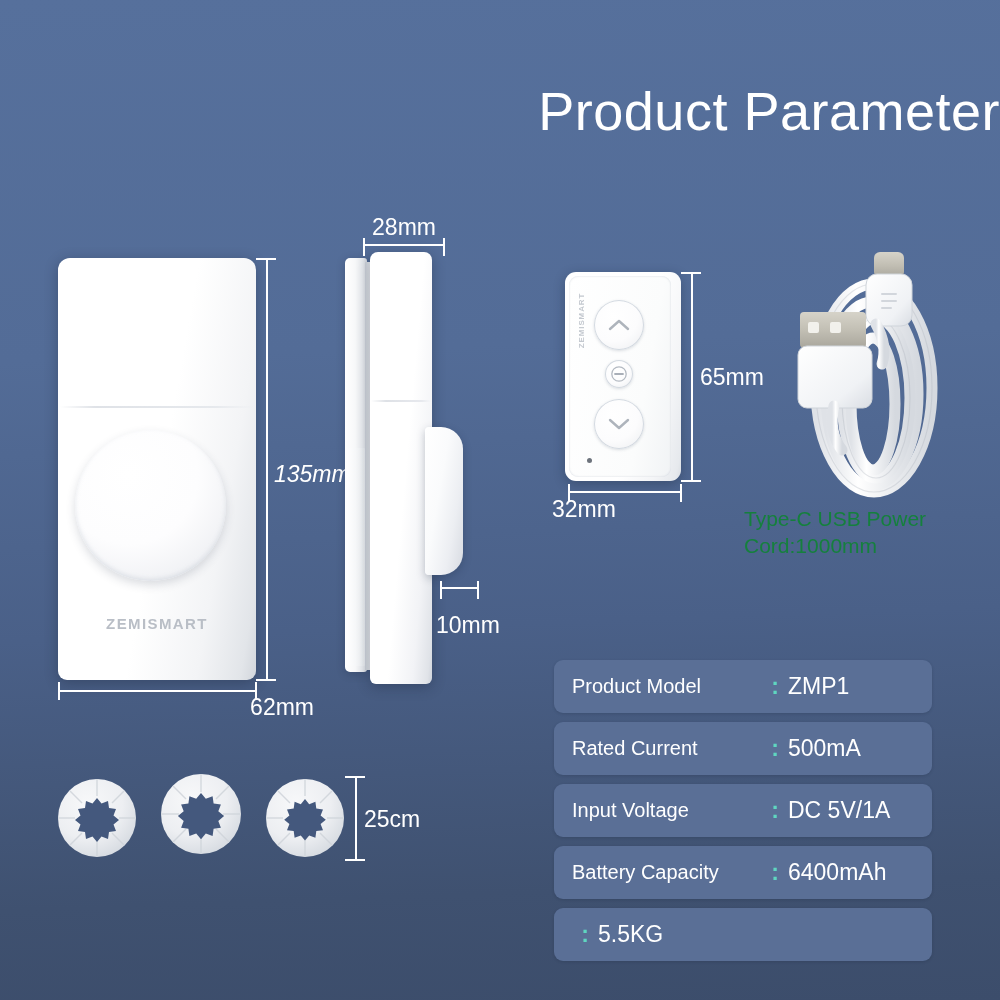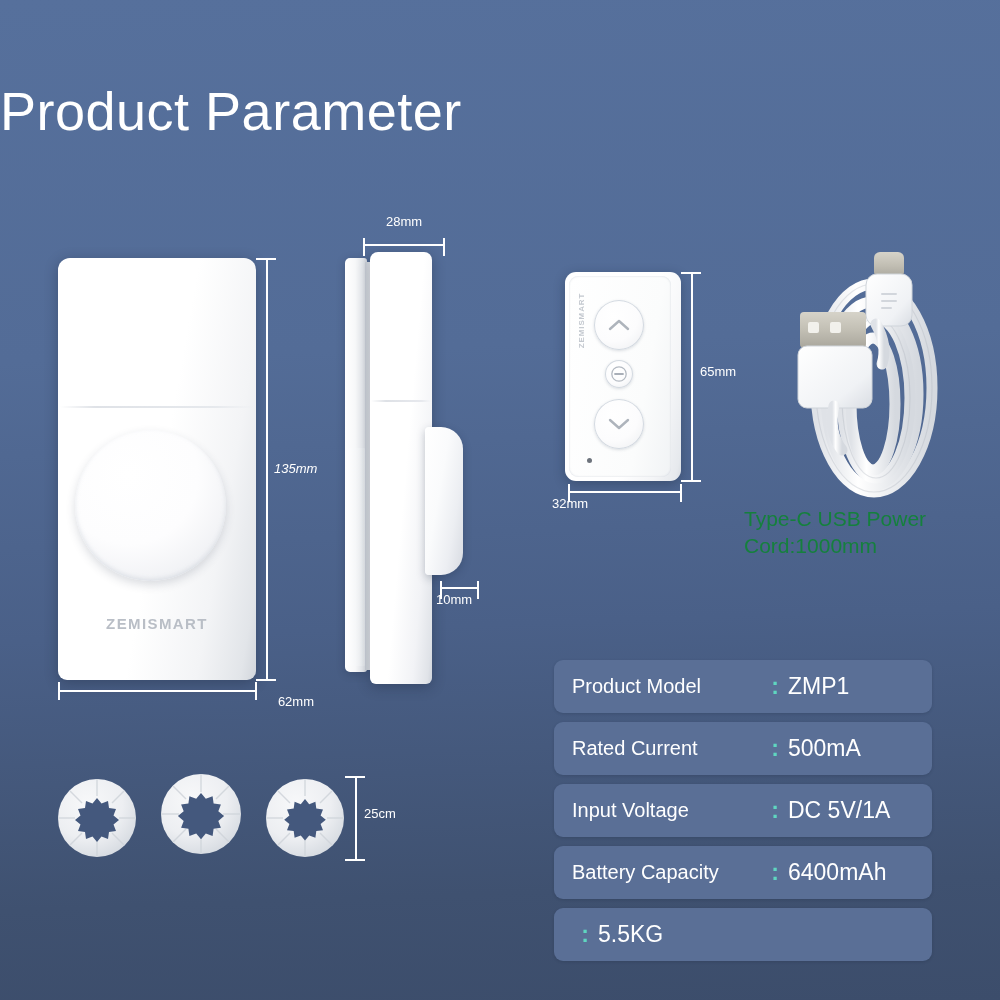--- a/index.html
+++ b/index.html
@@ -6,27 +6,27 @@
   * { margin:0; padding:0; box-sizing:border-box; }
   html, body { width:1000px; height:1000px; }
   body {
     font-family:"Liberation Sans", sans-serif;
     background:linear-gradient(178deg,#56709c 0%,#536c97 35%,#4a6088 62%,#3f5170 88%,#3c4d6b 100%);
     position:relative; overflow:hidden; color:#fff;
   }
 
   
   .title {
-    position:absolute; top:80px; left:0; width:1000px; text-align:left;
+    position:absolute; top:80px; left:0; width:1000px; text-align:right;
     font-size:54px; font-weight:400; letter-spacing:.5px; color:#ffffff;
   }
 
   
   .dimline { position:absolute; background:#ffffff; }
-  .dimlabel { position:absolute; color:#fff; font-size:13px; white-space:nowrap; }
+  .dimlabel { position:absolute; color:#fff; font-size:23px; white-space:nowrap; }
 
   
   .vline { width:1.6px; }
   .vcap  { height:1.6px; width:20px; }
   
   .hline { height:1.6px; }
   .hcap  { width:1.6px; height:18px; }
 
   
   #front-view { position:absolute; left:58px; top:258px; width:198px; height:422px; }
@@ -172,21 +172,21 @@
 </div>
 
 <div class="dimline hline" style="left:363px; top:244px; width:81px;"></div>
 <div class="dimline hcap" style="left:363px; top:238px;"></div>
 <div class="dimline hcap" style="left:443px; top:238px;"></div>
 <div class="dimlabel" style="left:324px; top:214px; width:160px; text-align:center;">28mm</div>
 
 <div class="dimline hline" style="left:440px; top:587px; width:38px;"></div>
 <div class="dimline hcap" style="left:440px; top:581px;"></div>
 <div class="dimline hcap" style="left:477px; top:581px;"></div>
-<div class="dimlabel" style="left:436px; top:592px;text-align:center;">10mm</div>
+<div class="dimlabel" style="left:436px; top:612px;text-align:center;">10mm</div>
 
 <div id="remote">
   <div class="rm-body"></div>
   <div class="rm-inner"></div>
   <div class="rm-logo">ZEMISMART</div>
 
   <div class="rm-btn rm-up">
     <svg class="glyph" width="22" height="14" viewBox="0 0 22 14">
       <path d="M2 11 L11 3 L20 11" fill="none" stroke="#aeb4bc" stroke-width="2.4" stroke-linecap="round" stroke-linejoin="round"></path>
     </svg>

